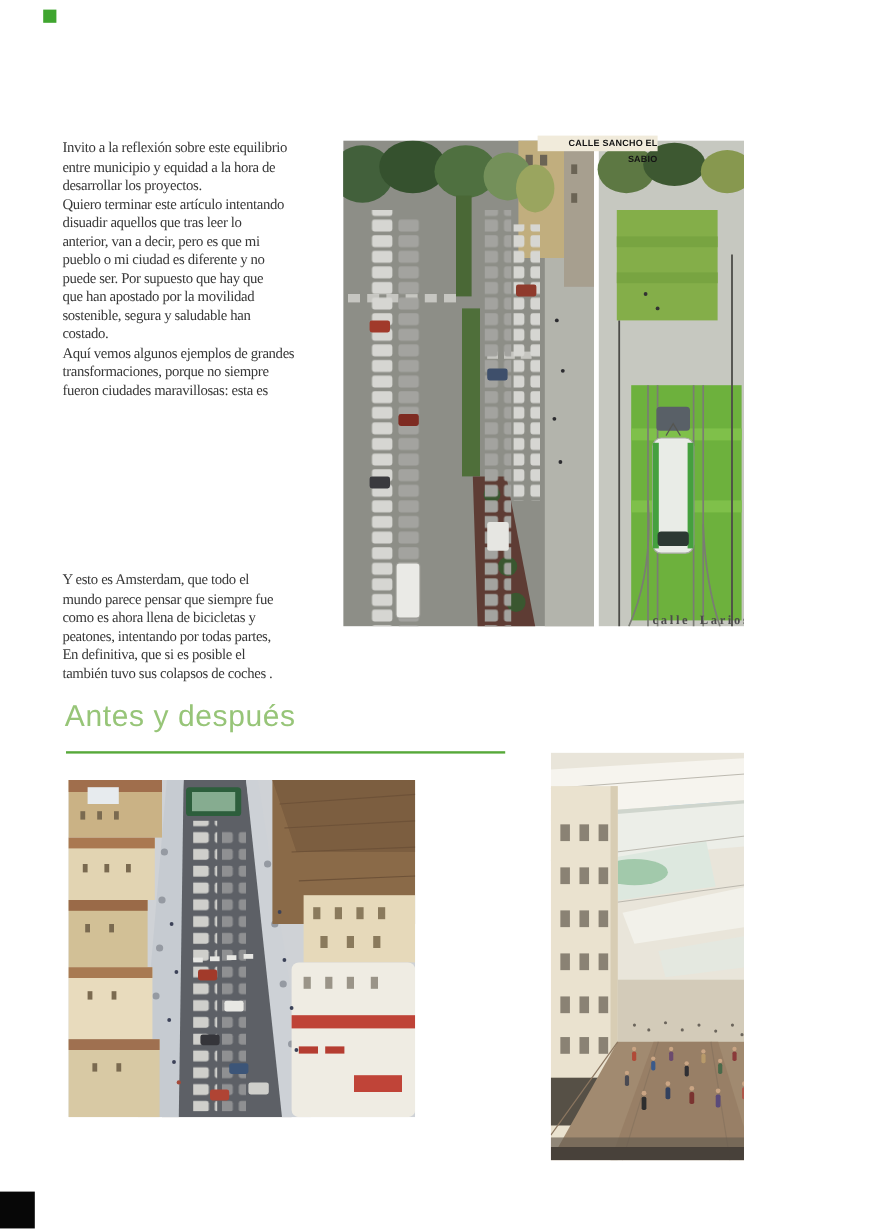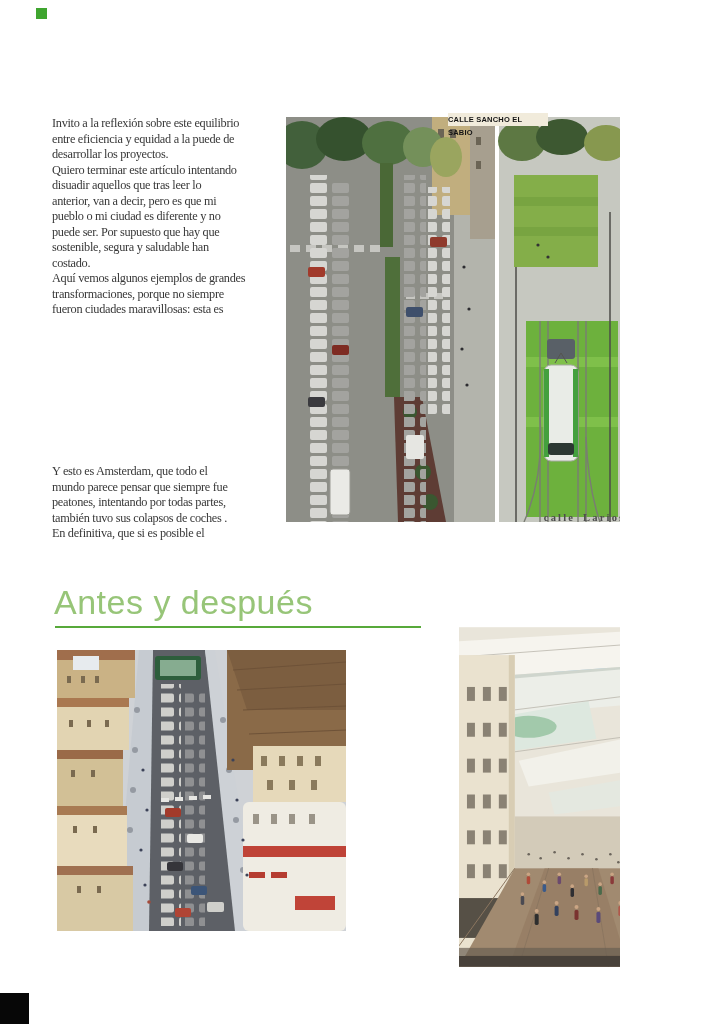--- a/index.html
+++ b/index.html
@@ -4,74 +4,76 @@
 <style>
   html,body{margin:0;padding:0;background:#ffffff;}
   .page{position:relative;width:620px;height:1024px;background:#ffffff;overflow:hidden;
         font-family:"Liberation Serif",serif;}
 
   .corner-square{position:absolute;left:36px;top:8px;width:11px;height:11px;background:#3fa52f;}
 
   .para{position:absolute;left:52px;width:218px;font-size:12.3px;line-height:15.5px;
         letter-spacing:-0.3px;color:#383838;}
   .para1{top:116px;}
-  .para2{top:464px;}
+  .para2{top:476px;}
   .para .line{white-space:nowrap;}
 
   .photo{position:absolute;}
   .photo svg{display:block;}
   .photo-top{left:286px;top:117px;width:424px;height:405px;}
   .photo-bl{left:57px;top:650px;width:289px;height:281px;}
   .photo-br{left:459px;top:627px;width:240px;height:340px;}
 
   .photo-tag{position:absolute;left:448px;top:113px;width:100px;height:13px;background:#f1ebdb;
              color:#141414;font-family:"Liberation Sans",sans-serif;font-weight:bold;
-             font-size:7.5px;line-height:13px;text-align:left;letter-spacing:0.2px;}
+             font-size:7.5px;line-height:13px;text-align:right;letter-spacing:0.2px;}
 
   .caption{position:absolute;left:440px;top:512px;width:263px;text-align:right;
            font-size:10.5px;font-weight:600;letter-spacing:2.2px;word-spacing:3px;color:#4c4c4c;}
 
   .heading{position:absolute;left:54px;top:583px;margin:0;font-family:"Liberation Sans",sans-serif;
-           font-weight:400;font-size:34px;color:#97c578;letter-spacing:0.5px;}
+           font-weight:400;font-size:25px;color:#97c578;letter-spacing:0.5px;}
   .heading-underline{position:absolute;left:55px;top:626px;width:366px;height:2px;background:#57a93a;}
 
   .page-number{position:absolute;left:0;top:995px;width:724px;
                font-family:"Liberation Sans",sans-serif;font-weight:bold;font-size:12.5px;color:#1d4ed8;}
 
   .footer-square{position:absolute;left:0;top:993px;width:29px;height:31px;background:#070707;}
 </style>
 </head>
 <body>
 
 <div class="page">
 
   <div class="corner-square"></div>
 
   <div class="para para1">
       <div class="line">Invito a la reflexión sobre este equilibrio</div>
-      <div class="line">entre eficiencia y equidad a la puede de</div>
+      <div class="line">entre municipio y equidad a la hora de</div>
       <div class="line">desarrollar los proyectos.</div>
       <div class="line">Quiero terminar este artículo intentando</div>
       <div class="line">disuadir aquellos que tras leer lo</div>
       <div class="line">anterior, van a decir, pero es que mi</div>
       <div class="line">pueblo o mi ciudad es diferente y no</div>
       <div class="line">puede ser. Por supuesto que hay que</div>
+      <div class="line">que han apostado por la movilidad</div>
       <div class="line">sostenible, segura y saludable han</div>
       <div class="line">costado.</div>
       <div class="line">Aquí vemos algunos ejemplos de grandes</div>
       <div class="line">transformaciones, porque no siempre</div>
       <div class="line">fueron ciudades maravillosas: esta es</div>
     </div>
 
   <div class="para para2">
       <div class="line">Y esto es Amsterdam, que todo el</div>
       <div class="line">mundo parece pensar que siempre fue</div>
+      <div class="line">como es ahora llena de bicicletas y</div>
       <div class="line">peatones, intentando por todas partes,</div>
+      <div class="line">En definitiva, que si es posible el</div>
       <div class="line">también tuvo sus colapsos de coches .</div>
-      <div class="line">En definitiva, que si es posible el</div>
     </div>
 
   <div class="photo photo-top">
     <svg width="424" height="405" viewBox="0 0 424 405" xmlns="http://www.w3.org/2000/svg">
       <defs>
         <pattern id="pA" width="22" height="13" patternUnits="userSpaceOnUse">
           <rect x="2" y="1" width="17" height="10" rx="2" fill="#d6d6d2"></rect>
         </pattern>
         <pattern id="pB" width="22" height="13" patternUnits="userSpaceOnUse">
           <rect x="2" y="1" width="17" height="10" rx="2" fill="#a3a39f"></rect>

